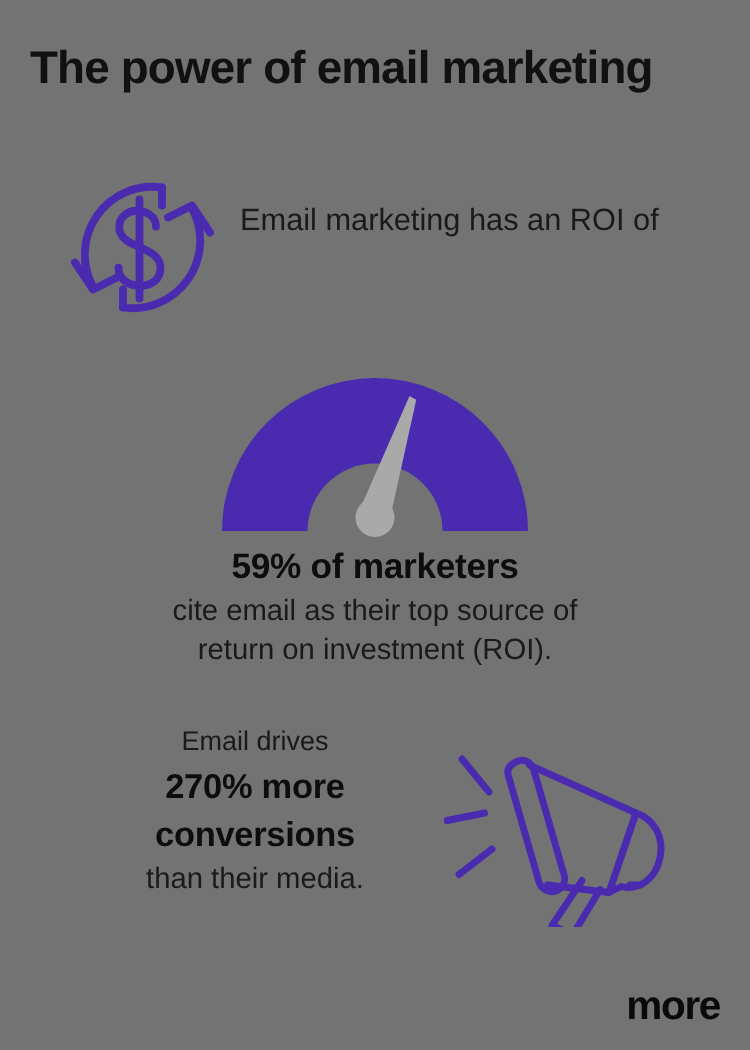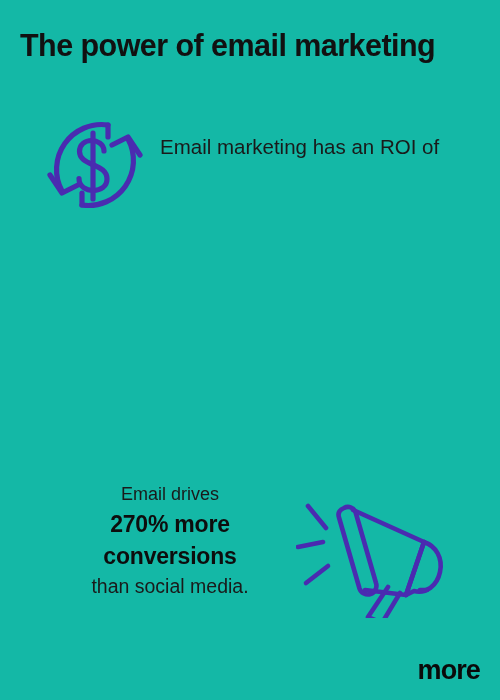--- a/index.html
+++ b/index.html
@@ -13,21 +13,21 @@
     font-family: "Liberation Sans", sans-serif;
     color: #111111;
     overflow: hidden;
     position: relative;
   }
 
   .infographic {
     position: relative;
     width: 500px;
     height: 700px;
-    background: #14b8a6;
+    background: #737373;
   }
 
   
   .title {
     position: absolute;
     left: 20px;
     top: 28px;
     width: 470px;
     font-size: 30.5px;
     font-weight: bold;
@@ -194,28 +194,48 @@
           <path d="M51 22 L51 88"></path>
         </g>
       </svg>
     </span>
 
     <div class="sec1-text">
       <div class="sec1-line1">Email marketing has an ROI of</div>
     </div>
   </div>
 
+  <div class="sec2">
+
+    <div class="gauge-wrap">
+      <svg class="gauge-svg" viewBox="0 0 220 120" xmlns="http://www.w3.org/2000/svg">
+
+        <path d="M8 114 A102 102 0 0 1 212 114 L155 114 A45 45 0 0 0 65 114 Z" fill="#4A2BB0"></path>
+
+        <g fill="#A9A9A9">
+          <circle cx="110" cy="105" r="13"></circle>
+          <path d="M99.5 100.5 L133 24 L137.5 26.5 L119.5 108 Z"></path>
+        </g>
+      </svg>
+    </div>
+
+    <div class="sec2-text">
+      <div class="sec2-headline">59% of marketers</div>
+      <div class="sec2-sub">cite email as their top source of</div>
+      <div class="sec2-sub">return on investment (ROI).</div>
+    </div>
+  </div>
 
   <div class="sec3">
 
     <div class="sec3-text">
       <div class="sec3-l1">Email drives</div>
       <div class="sec3-l2">270% more</div>
       <div class="sec3-l3">conversions</div>
-      <div class="sec3-l4">than social media.</div>
+      <div class="sec3-l4">than their media.</div>
     </div>
 
     <span class="sec3-icon">
       <svg viewBox="0 0 150 128" width="150" height="128" xmlns="http://www.w3.org/2000/svg">
         <g fill="none" stroke="#4A2BB0" stroke-width="4.6" stroke-linecap="round" stroke-linejoin="round">
 
           <path d="M12 16 L30 38"></path>
           <path d="M2 57 L27 52"></path>
           <path d="M10 93 L32 76"></path>
 

